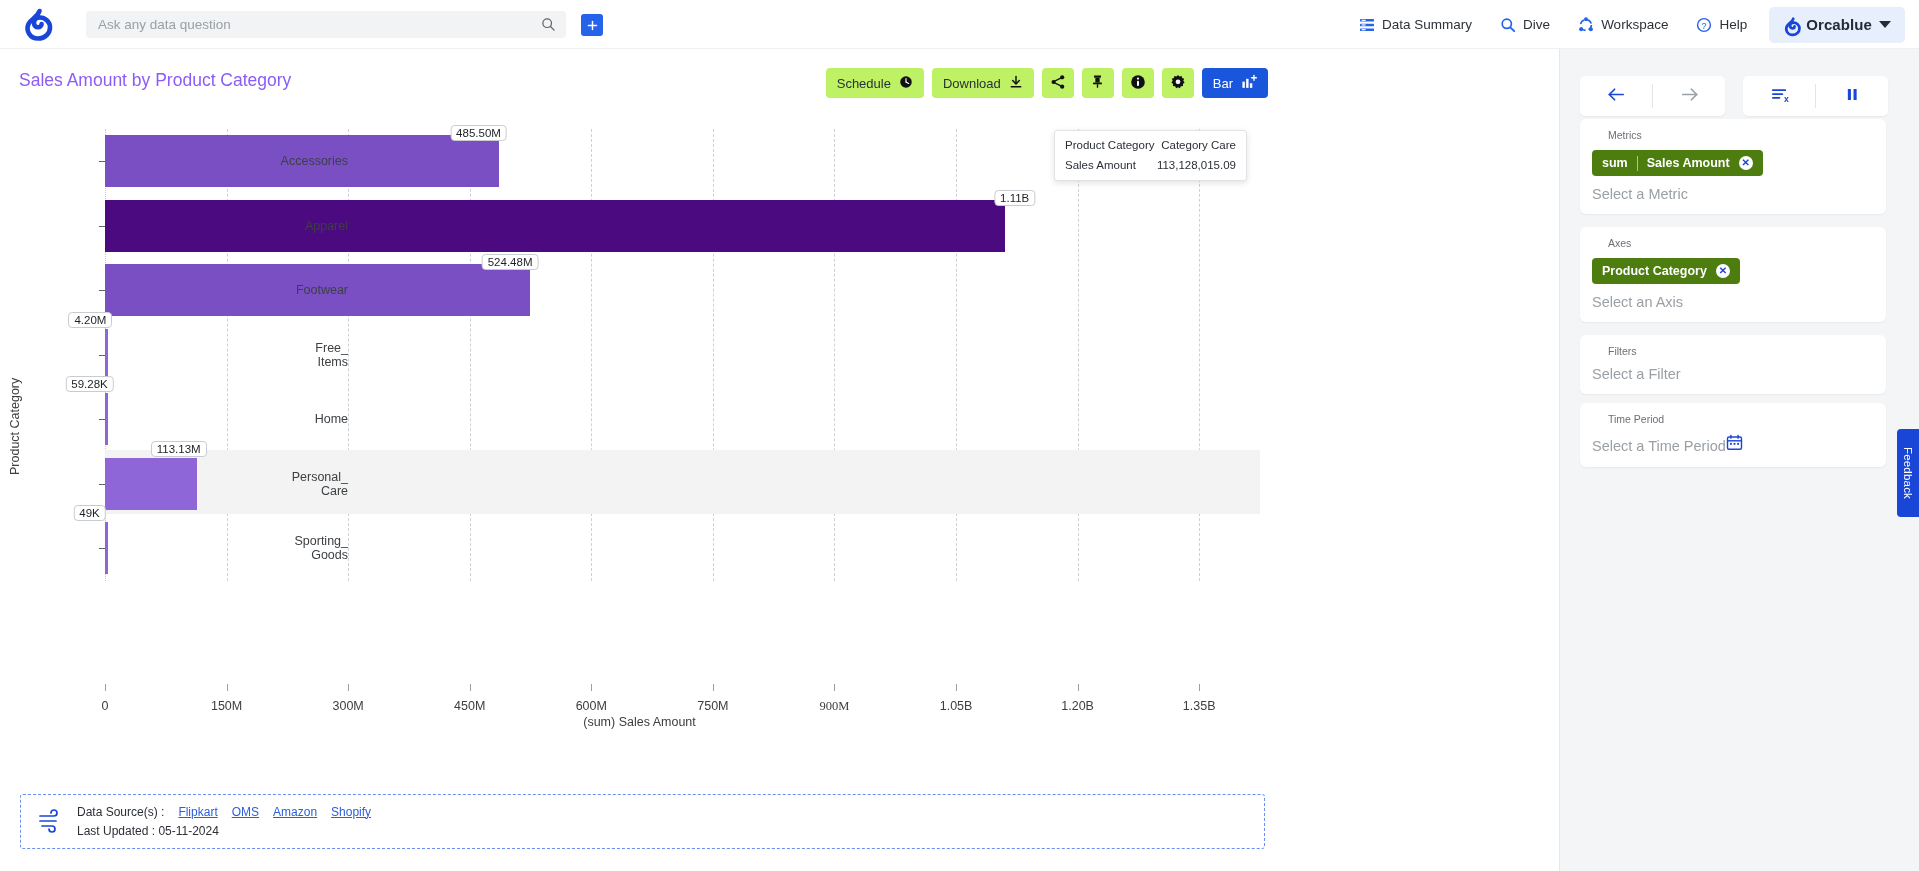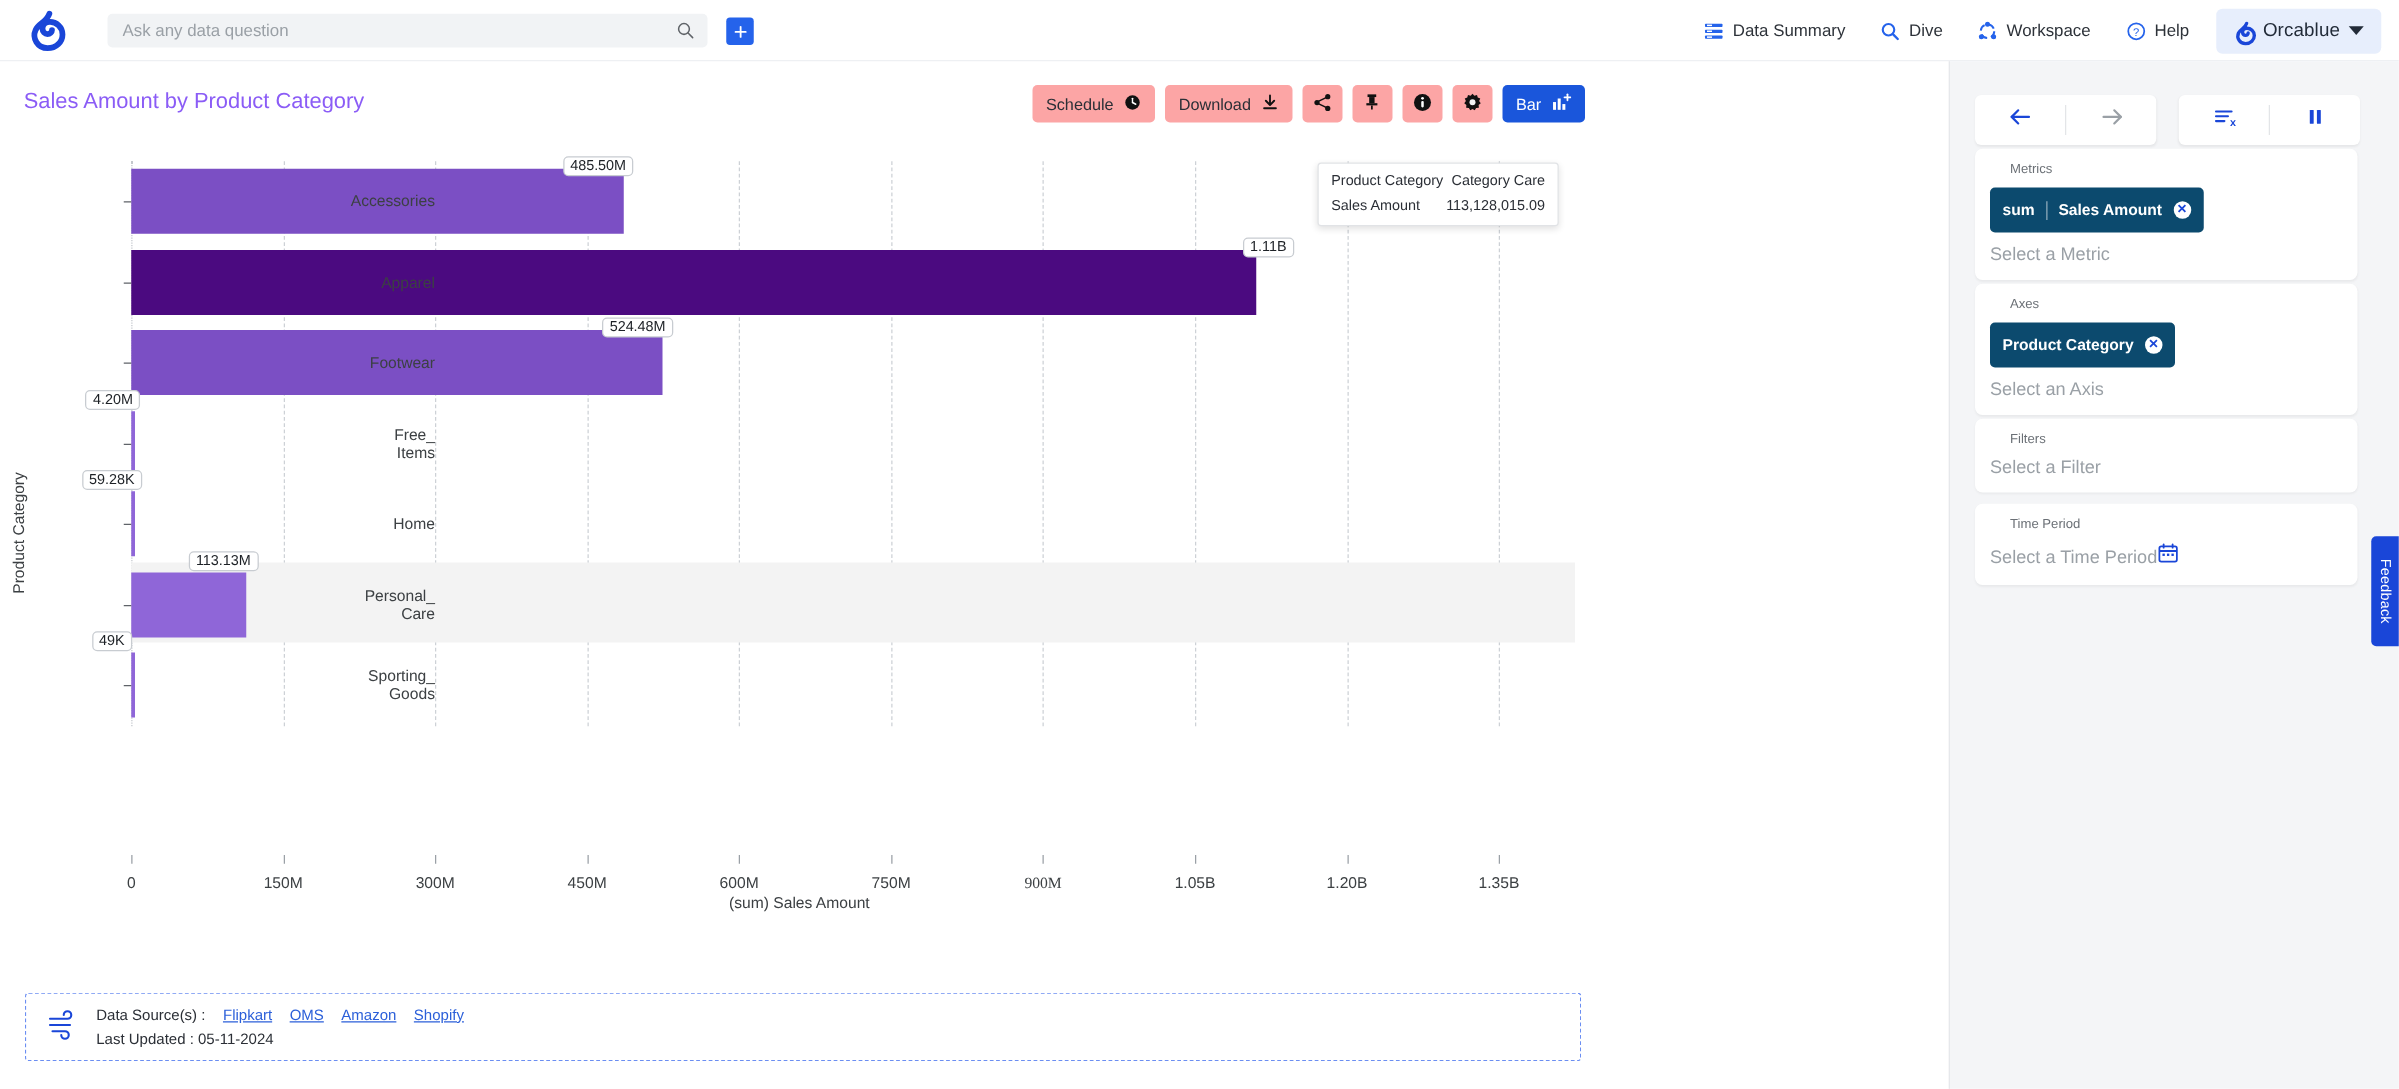--- a/index.html
+++ b/index.html
@@ -55,34 +55,34 @@
     display: flex; align-items: center; gap: 7px;
     padding: 0 14px; height: 49px;
     font-size: 13.5px; color: #2d3239; cursor: pointer;
   }
   .nav-icon { width: 16px; height: 16px; display:block; }
   .workspace-pill {
     display: flex; align-items: center; gap: 7px;
     height: 36px; padding: 0 14px; margin-right: 14px; margin-left: 8px;
     background: #e7eefc; border-radius: 5px; cursor: pointer;
   }
-  .workspace-name { font-size: 15px; font-weight: 400; color: #222b38; letter-spacing: .1px;}
+  .workspace-name { font-size: 15px; font-weight: 700; color: #222b38; letter-spacing: .1px;}
   .caret { width: 0; height: 0; border-left: 6px solid transparent; border-right: 6px solid transparent; border-top: 7px solid #222b38; }
 
   
   .chart-title {
     position: absolute; left: 19px; top: 70px;
     font-size: 17.5px; color: #8b5cf6; font-weight: 400;
   }
   .toolbar {
     position: absolute; right: 651px; top: 68px;
     display: flex; align-items: center; gap: 8px;
   }
   .tb-btn {
-    height: 30px; border-radius: 4px; background: #fca5a5;
+    height: 30px; border-radius: 4px; background: #bef264;
     display: flex; align-items: center; justify-content: center;
     gap: 8px; padding: 0 11px; font-size: 13px; color: #2b2f36; cursor: pointer;
   }
   .tb-icon-btn { width: 32px; padding: 0; }
   .tb-btn.primary { background: #1a56db; color: #fff; padding: 0 11px; }
 
   
   .chart-wrap {
     position: absolute; left: 0; top: 105px;
     width: 1279px; height: 535px;
@@ -181,22 +181,22 @@
 
   .card {
     position: absolute; left: 20px; width: 306px;
     background: #ffffff; border-radius: 6px;
     box-shadow: 0 1px 2px rgba(0,0,0,.05);
     padding: 10px 12px 12px 12px;
   }
   .card-label { font-size: 10.5px; color: #6b7076; margin-bottom: 9px; padding-left: 16px; }
   .chip {
     display: inline-flex; align-items: center; gap: 9px;
-    height: 36px; padding: 0 10px;
-    background: #0c4a6e; border-radius: 4px; color: #fff;
+    height: 26px; padding: 0 10px;
+    background: #4d7c0f; border-radius: 4px; color: #fff;
     font-size: 12.5px; font-weight: 600; cursor: pointer;
   }
   .chip-sep { width:1px; height: 15px; background: rgba(255,255,255,.55); }
   .chip-x {
     width: 14px; height: 14px; border-radius: 50%;
     background: #fff; color: #1a46d8; font-size: 10px; font-weight: 700;
     display: flex; align-items: center; justify-content: center; line-height: 1;
   }
   .placeholder {
     font-size: 14.5px; color: #9aa0a6; margin-top: 10px; cursor: text;

